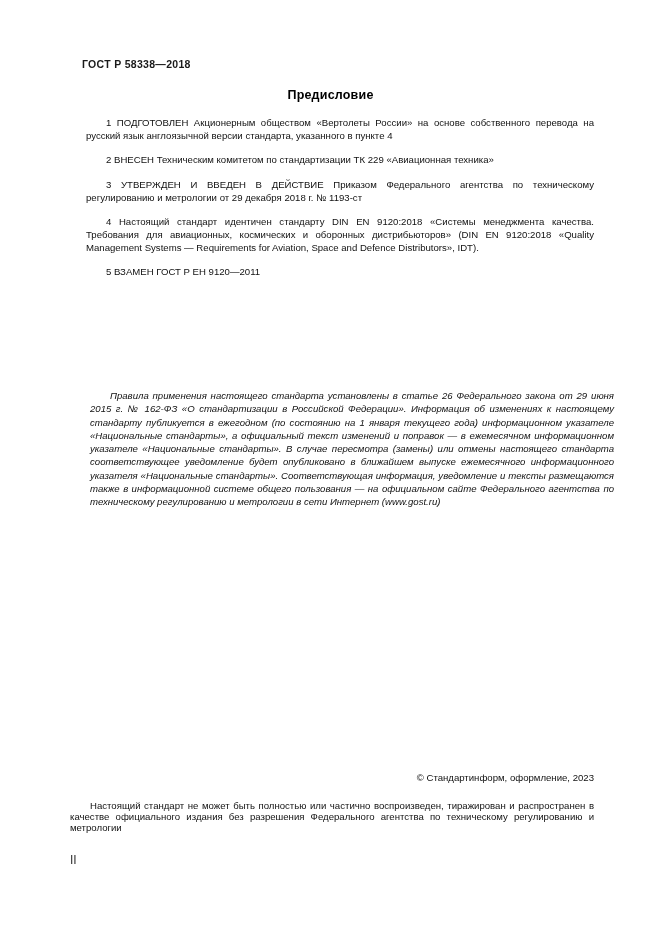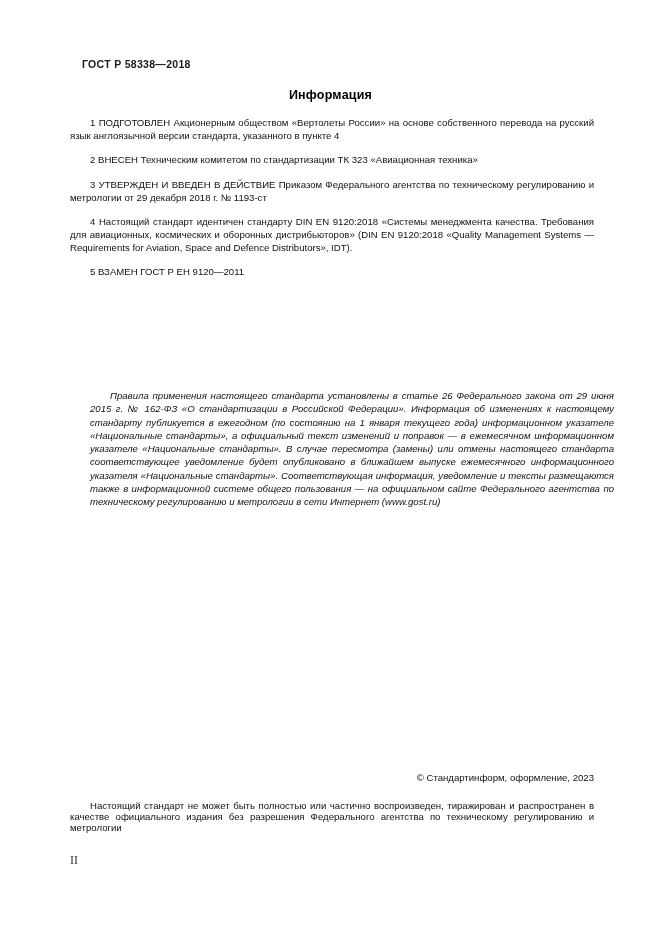--- a/index.html
+++ b/index.html
@@ -43,21 +43,21 @@
     font-weight: bold;
     letter-spacing: 0.2px;
   }
   .body-block {
     position: absolute;
     left: 70px;
     top: 116px;
     width: 524px;
   }
   p.para {
-    margin: 0 0 11px 0;
+    margin: 0 0 11px 16px;
     font-size: 9.6px;
     line-height: 13.2px;
     text-align: justify;
     text-indent: 20px;
     color: #111111;
   }
   p.para.tight {
     margin-bottom: 10px;
   }
   .note-block {
@@ -96,35 +96,34 @@
     text-align: justify;
     text-indent: 20px;
     color: #111111;
   }
   .page-number {
     position: absolute;
     left: 70px;
     top: 853px;
     font-size: 12px;
     color: #333333;
-    font-family: Liberation Serif, serif;
   }
 </style>
 </head>
 <body>
 
 <div class="page">
 
   <div class="header-std">ГОСТ Р 58338—2018</div>
 
-  <div class="title">Информация</div>
+  <div class="title">Предисловие</div>
 
   <div class="body-block">
     <p class="para">1 ПОДГОТОВЛЕН Акционерным обществом «Вертолеты России» на основе собственного перевода на русский язык англоязычной версии стандарта, указанного в пункте 4</p>
-    <p class="para">2 ВНЕСЕН Техническим комитетом по стандартизации ТК 323 «Авиационная техника»</p>
+    <p class="para">2 ВНЕСЕН Техническим комитетом по стандартизации ТК 229 «Авиационная техника»</p>
     <p class="para">3 УТВЕРЖДЕН И ВВЕДЕН В ДЕЙСТВИЕ Приказом Федерального агентства по техническому регулированию и метрологии от 29 декабря 2018 г. № 1193-ст</p>
     <p class="para tight">4 Настоящий стандарт идентичен стандарту DIN EN 9120:2018 «Системы менеджмента качества. Требования для авиационных, космических и оборонных дистрибьюторов» (DIN EN 9120:2018 «Quality Management Systems — Requirements for Aviation, Space and Defence Distributors», IDT).</p>
     <p class="para">5 ВЗАМЕН ГОСТ Р ЕН 9120—2011</p>
   </div>
 
   <div class="note-block">
     <p class="note">Правила применения настоящего стандарта установлены в статье 26 Федерального закона от 29 июня 2015 г. № 162-ФЗ «О стандартизации в Российской Федерации». Информация об изменениях к настоящему стандарту публикуется в ежегодном (по состоянию на 1 января текущего года) информационном указателе «Национальные стандарты», а официальный текст изменений и поправок — в ежемесячном информационном указателе «Национальные стандарты». В случае пересмотра (замены) или отмены настоящего стандарта соответствующее уведомление будет опубликовано в ближайшем выпуске ежемесячного информационного указателя «Национальные стандарты». Соответствующая информация, уведомление и тексты размещаются также в информационной системе общего пользования — на официальном сайте Федерального агентства по техническому регулированию и метрологии в сети Интернет (www.gost.ru)</p>
   </div>
 
   <div class="copyright">© Стандартинформ, оформление, 2023</div>

